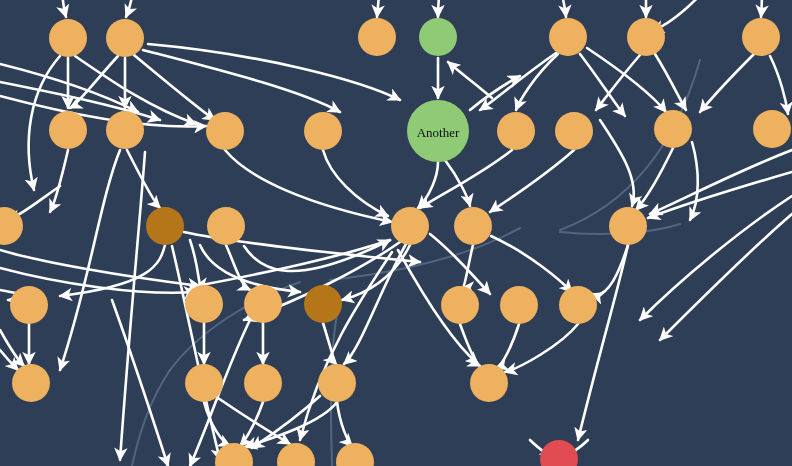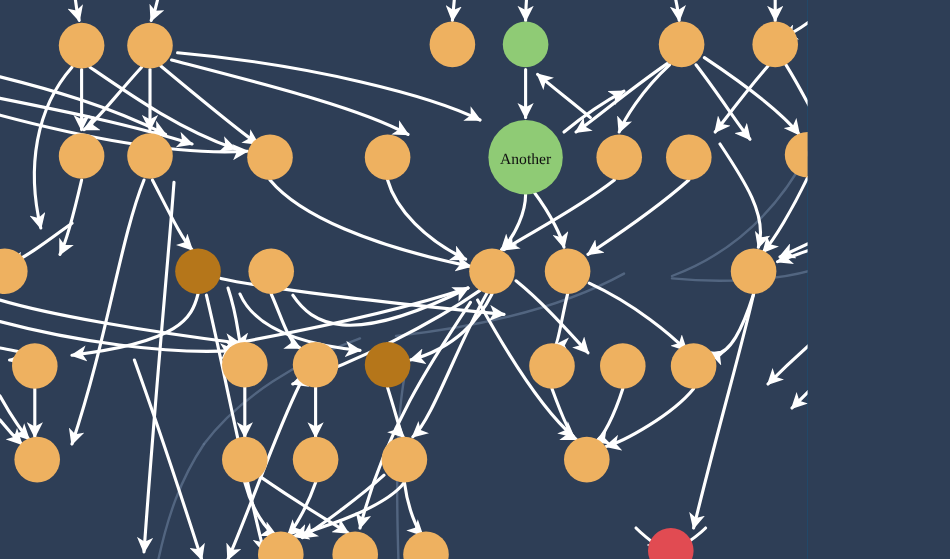--- a/index.html
+++ b/index.html
@@ -26,21 +26,21 @@
     font-size: 13px;
     fill: #101010;
     text-anchor: middle;
     dominant-baseline: central;
     pointer-events: none;
   }
 </style>
 </head>
 <body>
 
-<div id="stage" style="width: 673px; height: 466px; background: #0369a1;">
+<div id="stage" style="width: 792px; height: 466px; background: #fdba74;">
   <svg id="graph-svg" viewBox="0 0 792 466" xmlns="http://www.w3.org/2000/svg" style="width: 792px; height: 466px;">
     <defs>
       <marker id="arrowWhite" viewBox="0 0 10 10" refX="9" refY="5" markerWidth="5.2" markerHeight="5.2" orient="auto-start-reverse">
         <path d="M 0 0 L 10 5 L 0 10 L 2.6 5 z" fill="#ffffff"></path>
       </marker>
     </defs>
     <rect id="bg-rect" x="0" y="0" width="792" height="466" fill="#2e3e56"></rect>
     <g id="faint-edge-layer">
         <path d="M 700,60 C 680,130 640,200 560,230" fill="none" stroke="#5f738f" stroke-width="2" stroke-linecap="round" opacity="0.75"></path>
         <path d="M 520,228 C 480,250 420,270 330,280" fill="none" stroke="#5f738f" stroke-width="2" stroke-linecap="round" opacity="0.75"></path>

